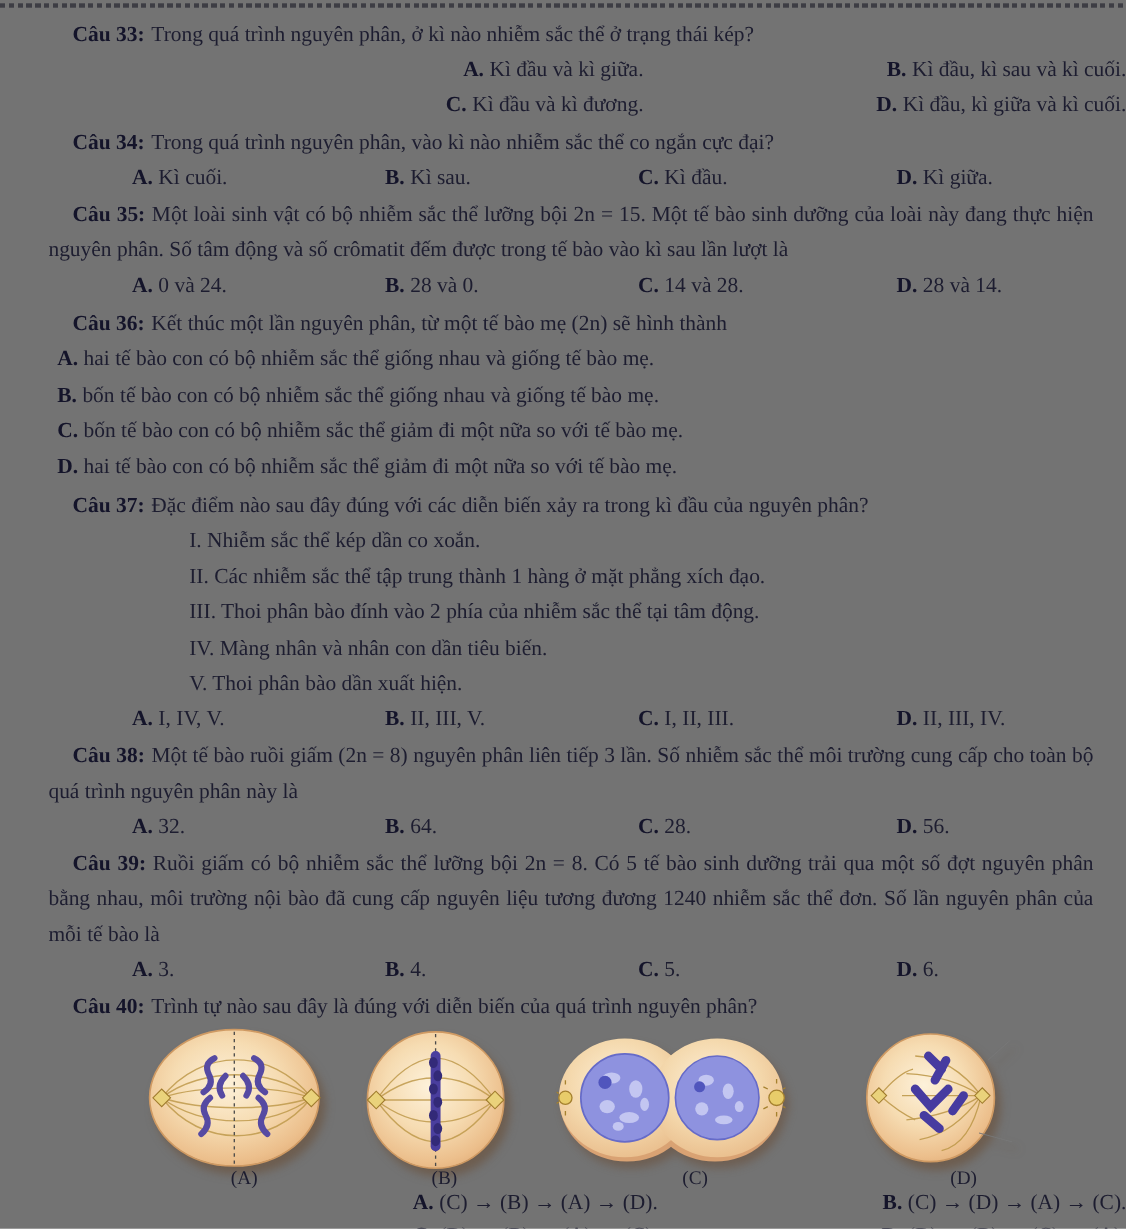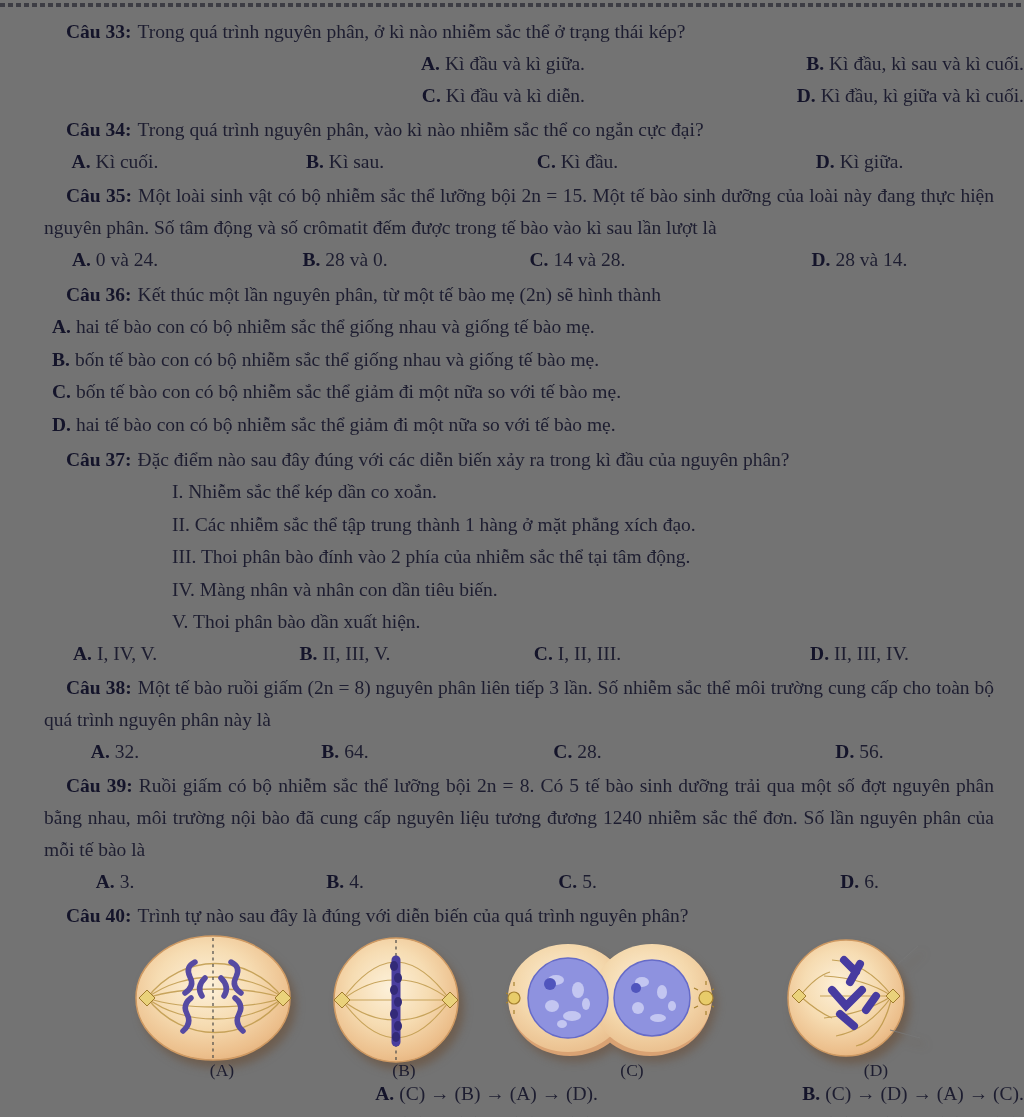--- a/index.html
+++ b/index.html
@@ -16,21 +16,21 @@
   }
   .content { padding-top:9px; }
   .qtext {
     line-height:32px; text-align:justify;
     padding:0 30px 0 44px; text-indent:22px;
   }
   .qlabel { margin-right:6px; }
   b { color:#14142a; }
   .optrow4 {
     display:grid; grid-template-columns:230px 230px 235px auto;
-    line-height:32px;text-align:center;
+    padding-left:120px; line-height:32px;
   }
   .optrow2 {
     display:grid; grid-template-columns:465px auto;
     padding-left:120px; line-height:32px;text-align:right;
   }
   .optstack { padding-left:52px; line-height:32.6px; }
   .stmt { padding-left:172px; line-height:32.4px; }
   .optkey { margin-right:5px; }
 
   .figure { position:relative; height:212px; }
@@ -49,21 +49,21 @@
   <div class="toprule"></div>
   <div class="content">
 
     <div>
       <p class="qtext"><b class="qlabel">Câu 33:</b><span>Trong quá trình nguyên phân, ở kì nào nhiễm sắc thể ở trạng thái kép?</span></p>
       <div class="optrow2">
         <span><b class="optkey">A.</b><span>Kì đầu và kì giữa.</span></span>
         <span><b class="optkey">B.</b><span>Kì đầu, kì sau và kì cuối.</span></span>
       </div>
       <div class="optrow2">
-        <span><b class="optkey">C.</b><span>Kì đầu và kì diễn.</span></span>
+        <span><b class="optkey">C.</b><span>Kì đầu và kì đương.</span></span>
         <span><b class="optkey">D.</b><span>Kì đầu, kì giữa và kì cuối.</span></span>
       </div>
     </div>
 
     <div style="margin-top:2px;">
       <p class="qtext"><b class="qlabel">Câu 34:</b><span>Trong quá trình nguyên phân, vào kì nào nhiễm sắc thể co ngắn cực đại?</span></p>
       <div class="optrow4">
         <span><b class="optkey">A.</b><span>Kì cuối.</span></span>
         <span><b class="optkey">B.</b><span>Kì sau.</span></span>
         <span><b class="optkey">C.</b><span>Kì đầu.</span></span>

